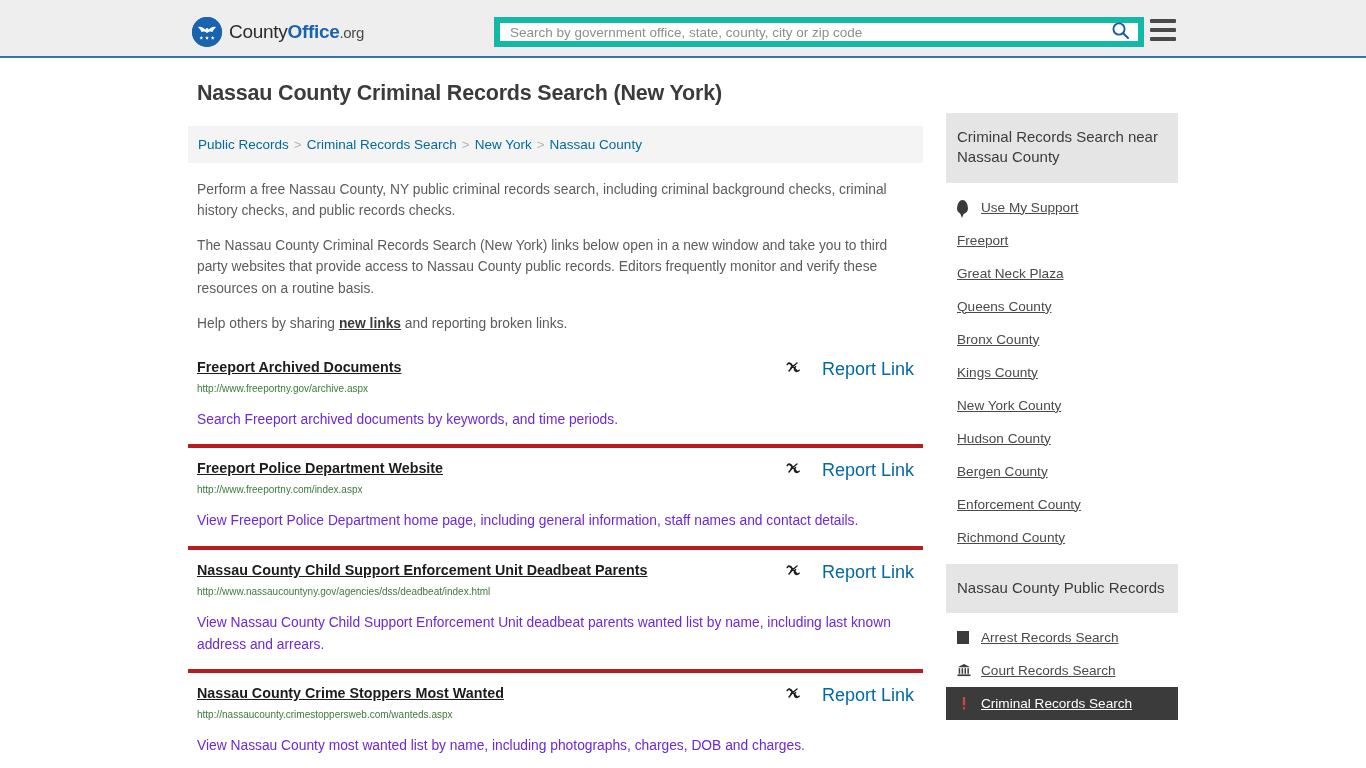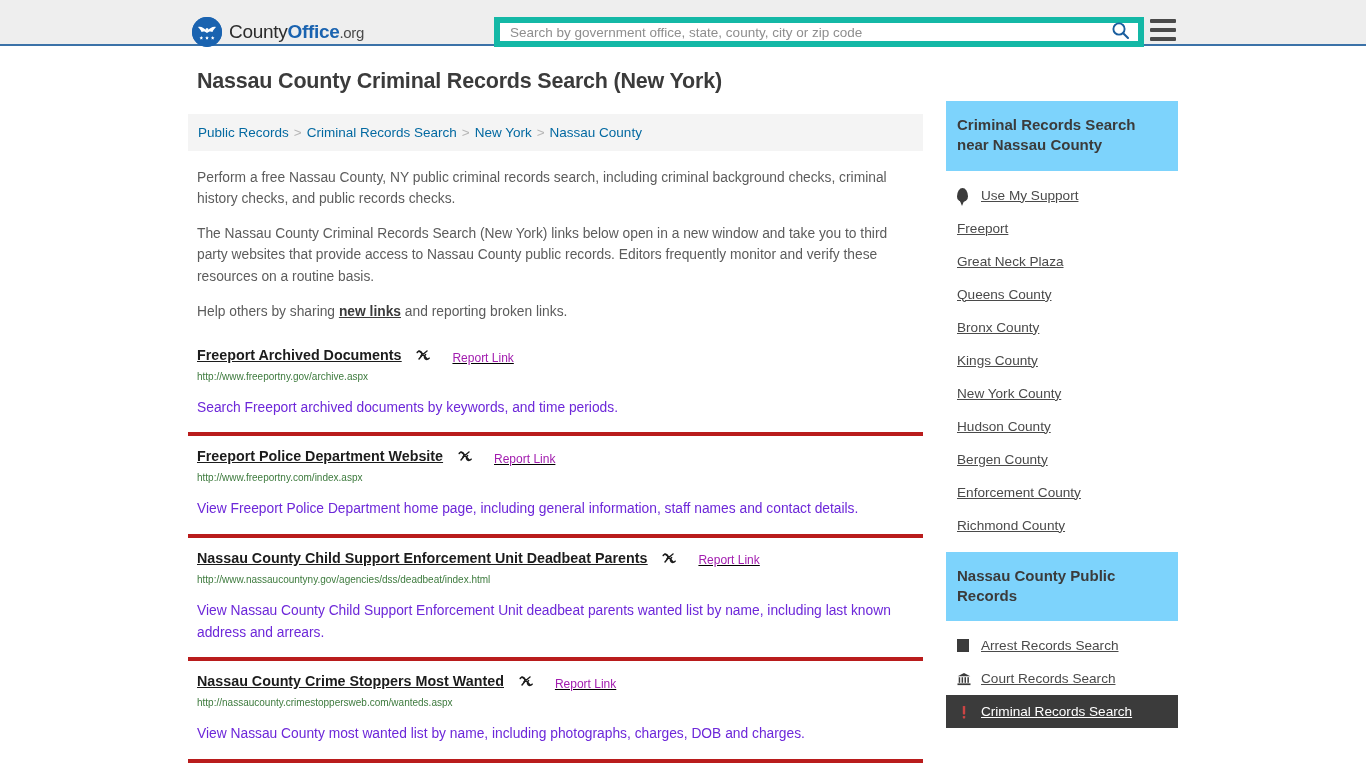--- a/index.html
+++ b/index.html
@@ -7,21 +7,21 @@
     margin: 0; padding: 0;
     width: 1366px; height: 768px;
     overflow: hidden;
     background: #ffffff;
     font-family: "Liberation Sans", sans-serif;
   }
 
   
   .site-header {
     position: relative;
-    height: 46px;
+    height: 58px;
     background: #eeeeee;
     border-bottom: 2px solid #3b72a8;
     display: flex;
     align-items: center;
   }
   .logo-wrap {
     position: absolute;
     left: 192px; top: 17px;
     display: flex; align-items: center;
     cursor: pointer;
@@ -136,64 +136,64 @@
   .results { margin-top: 13px; }
   .result {
     padding: 11px 9px 13px 9px;
     border-top: 4px solid #b91c1c;
     position: relative;
   }
   .result:first-child { border-top: 0; }
   .result-head {
     display: flex;
     align-items: flex-start;
-    text-decoration: underline;
+    justify-content: space-between;
   }
   .result-title {
     font-size: 14.3px;
     font-weight: bold;
     color: #1c1c1c;
     text-decoration: underline;
     cursor: pointer;
     line-height: 1.35;
     padding-right: 14px;
   }
   .report-link {
     display: flex; align-items: center;
     flex: 0 0 auto;
     cursor: pointer;
     margin-top: 1px;
   }
   .report-link .rl-label {
-    font-size: 12px;
-    color: #a21caf;
+    font-size: 18px;
+    color: #0369a1;
     margin-left: 20px;
     white-space: nowrap;
   }
   .result-url {
     font-size: 10px;
     color: #3d7a3d;
     margin-top: 2px;
     line-height: 1.3;
     word-break: break-all;
   }
   .result-desc {
     font-size: 13.8px;
     color: #6d28d9;
     line-height: 1.62;
     margin-top: 14px;
   }
 
   
   .side-box { margin-bottom: 10px; }
   .side-head {
-    background: #7dd3fc;
+    background: #e5e5e5;
     padding: 14px 11px 15px 11px;
     font-size: 15px;
-    font-weight: bold;
+    font-weight: normal;
     color: #3b3b3b;
     line-height: 1.35;
   }
   .side-list { padding: 8px 0 0 0; }
   .side-item {
     display: flex;
     align-items: center;
     padding: 9px 11px;
     font-size: 13.6px;
     cursor: pointer;

